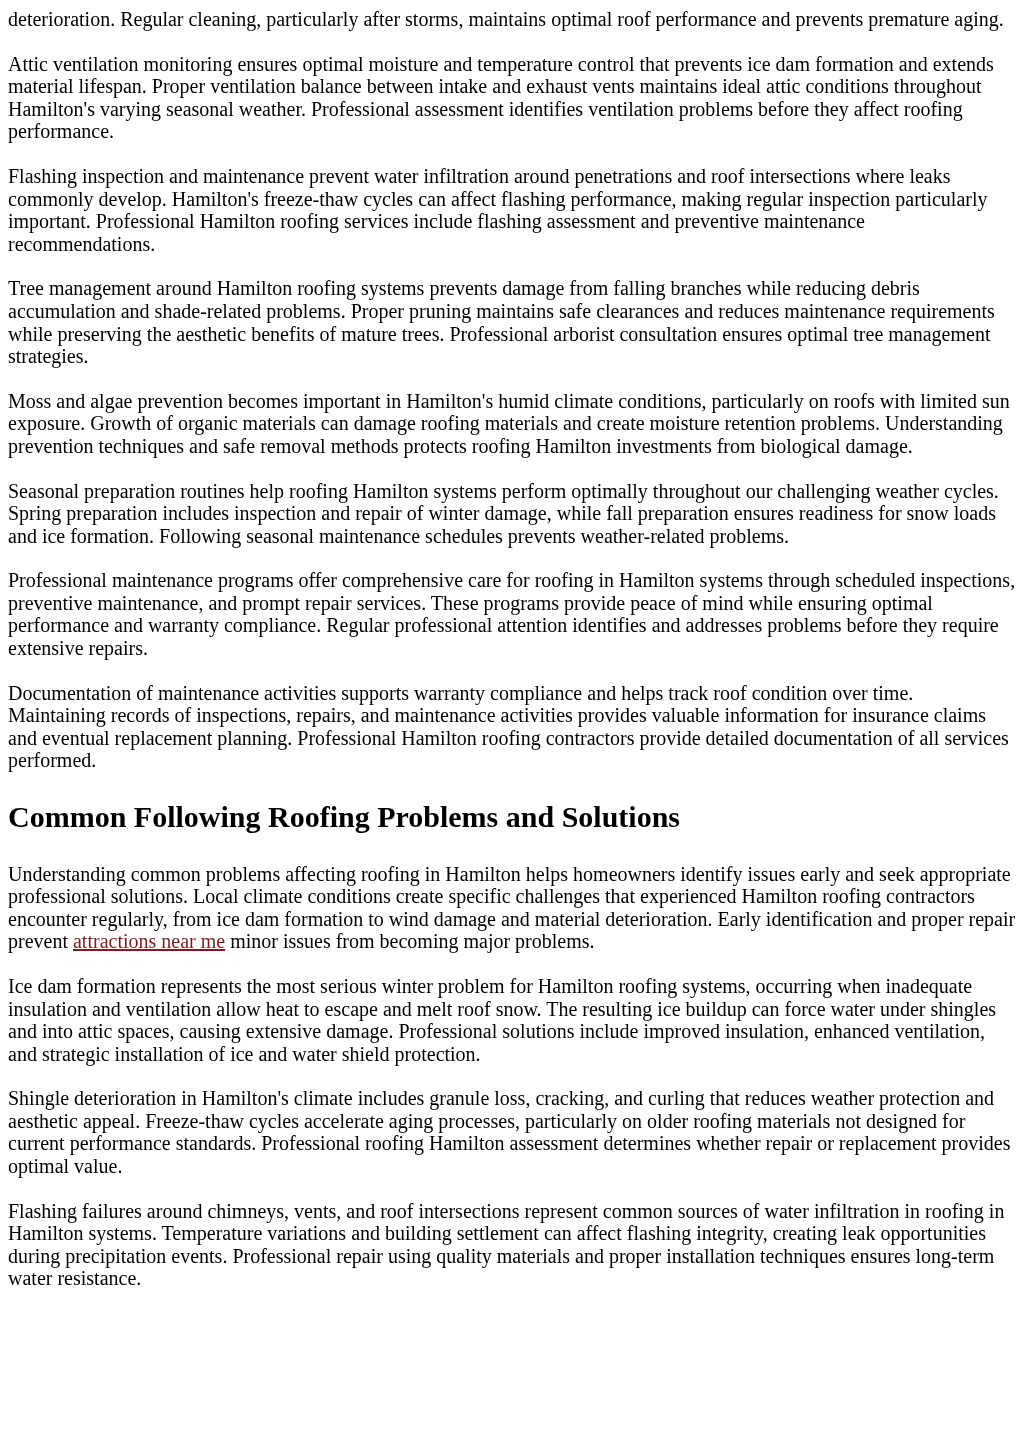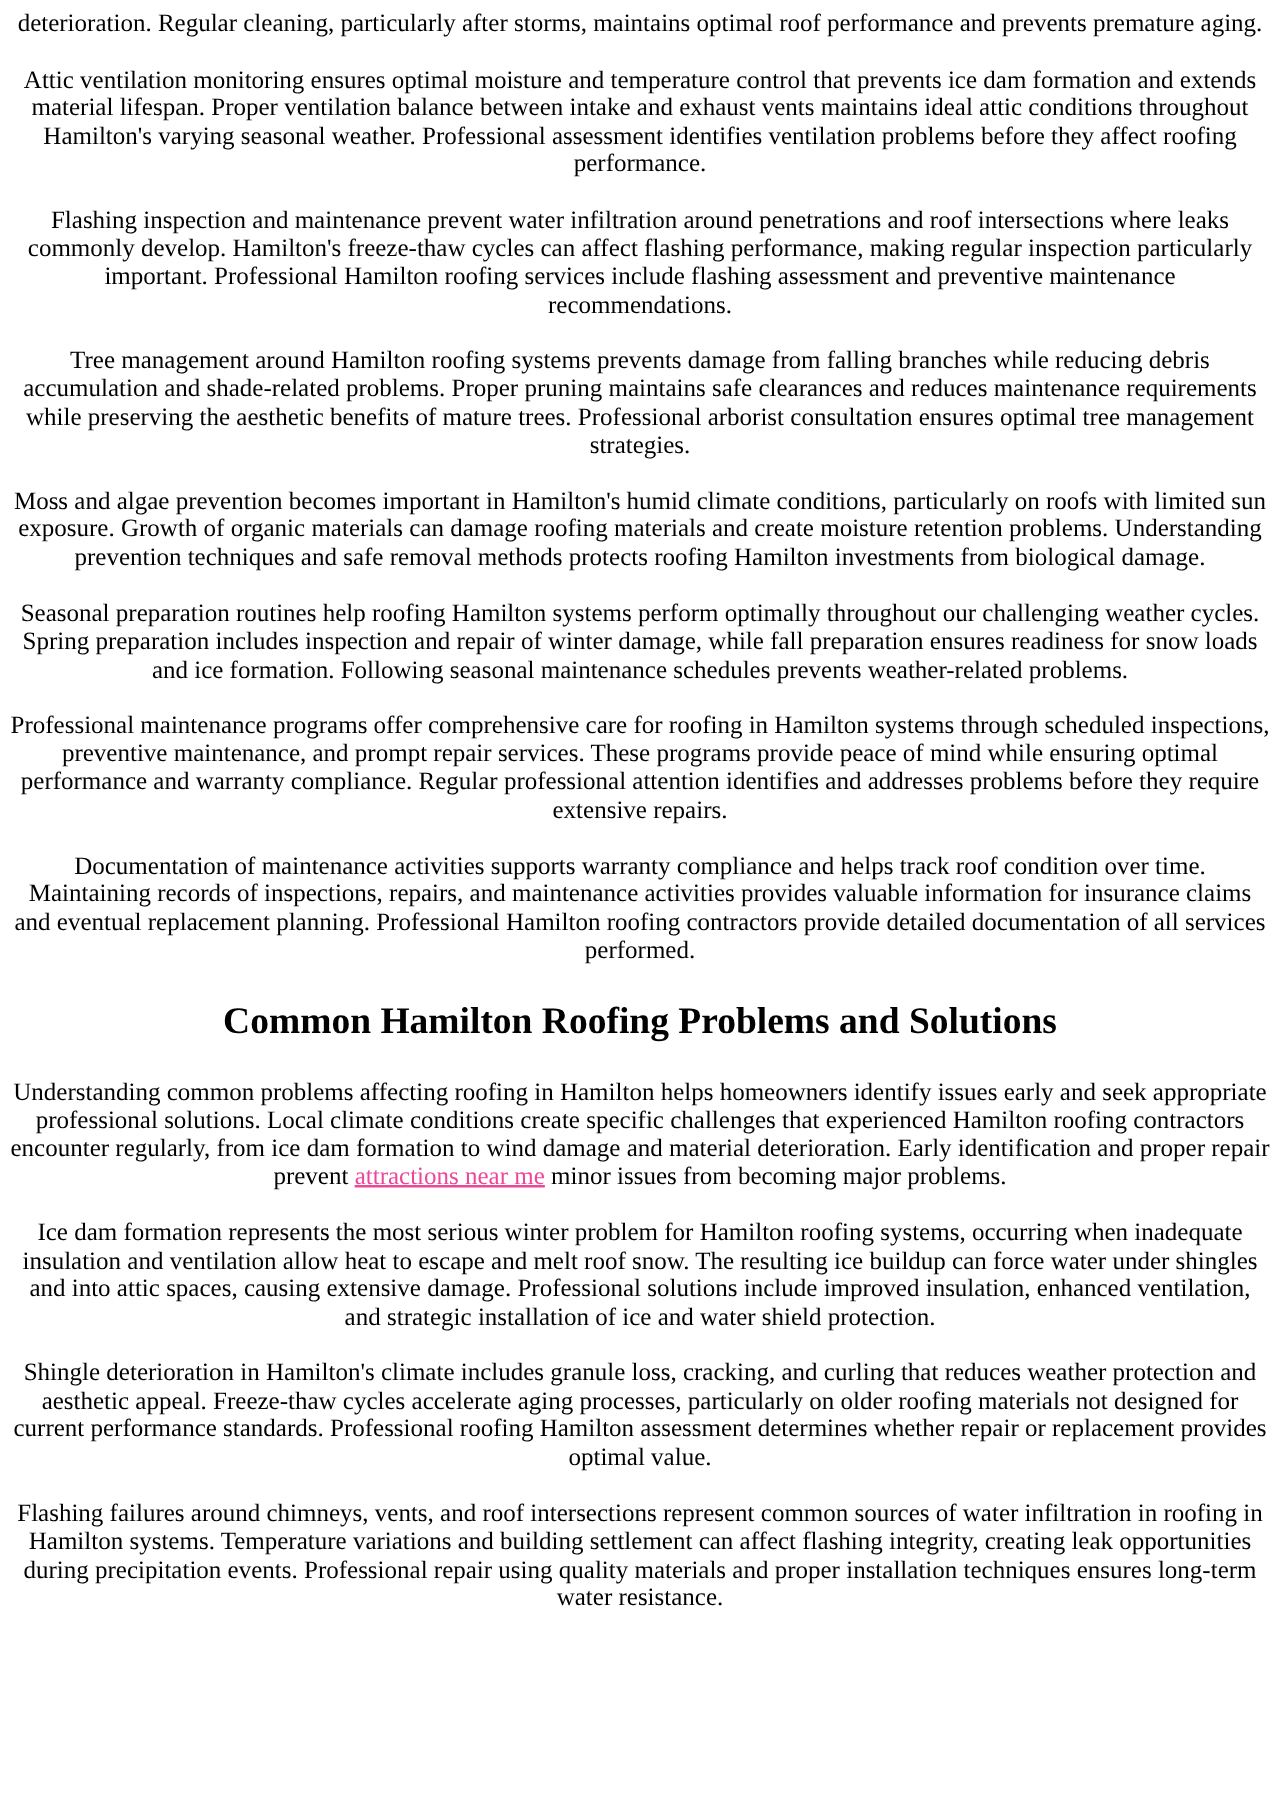--- a/index.html
+++ b/index.html
@@ -11,53 +11,52 @@
     width: 1024px;
     height: 1448px;
     overflow: hidden;
     color: #000000;
     font-family: "Liberation Serif", serif;
   }
   .doc {
     margin: 8px;
     font-size: 20px;
     line-height: 1.13;
-    text-align: center;
   }
   .doc p {
     margin: 22px 0;
   }
   .doc p.first {
     margin-top: 0;
   }
   .section-heading {
     font-size: 30px;
     font-weight: bold;
     line-height: 1.15;
     margin: 28px 0;
   }
   .text-link {
-    color: #ec4899;
+    color: #7f1d1d;
     text-decoration: underline;
     cursor: pointer;
   }
 </style>
 </head>
 <body>
 
 <article class="doc">
   <p class="first">deterioration. Regular cleaning, particularly after storms, maintains optimal roof performance and prevents premature aging.</p>
   <p>Attic ventilation monitoring ensures optimal moisture and temperature control that prevents ice dam formation and extends material lifespan. Proper ventilation balance between intake and exhaust vents maintains ideal attic conditions throughout Hamilton's varying seasonal weather. Professional assessment identifies ventilation problems before they affect roofing performance.</p>
   <p>Flashing inspection and maintenance prevent water infiltration around penetrations and roof intersections where leaks commonly develop. Hamilton's freeze-thaw cycles can affect flashing performance, making regular inspection particularly important. Professional Hamilton roofing services include flashing assessment and preventive maintenance recommendations.</p>
   <p>Tree management around Hamilton roofing systems prevents damage from falling branches while reducing debris accumulation and shade-related problems. Proper pruning maintains safe clearances and reduces maintenance requirements while preserving the aesthetic benefits of mature trees. Professional arborist consultation ensures optimal tree management strategies.</p>
   <p>Moss and algae prevention becomes important in Hamilton's humid climate conditions, particularly on roofs with limited sun exposure. Growth of organic materials can damage roofing materials and create moisture retention problems. Understanding prevention techniques and safe removal methods protects roofing Hamilton investments from biological damage.</p>
   <p>Seasonal preparation routines help roofing Hamilton systems perform optimally throughout our challenging weather cycles. Spring preparation includes inspection and repair of winter damage, while fall preparation ensures readiness for snow loads and ice formation. Following seasonal maintenance schedules prevents weather-related problems.</p>
   <p>Professional maintenance programs offer comprehensive care for roofing in Hamilton systems through scheduled inspections, preventive maintenance, and prompt repair services. These programs provide peace of mind while ensuring optimal performance and warranty compliance. Regular professional attention identifies and addresses problems before they require extensive repairs.</p>
   <p>Documentation of maintenance activities supports warranty compliance and helps track roof condition over time. Maintaining records of inspections, repairs, and maintenance activities provides valuable information for insurance claims and eventual replacement planning. Professional Hamilton roofing contractors provide detailed documentation of all services performed.</p>
 
-  <h2 class="section-heading">Common Hamilton Roofing Problems and Solutions</h2>
+  <h2 class="section-heading">Common Following Roofing Problems and Solutions</h2>
 
   <p><span>Understanding common problems affecting roofing in Hamilton helps homeowners identify issues early and seek appropriate professional solutions. Local climate conditions create specific challenges that experienced Hamilton roofing contractors encounter regularly, from ice dam formation to wind damage and material deterioration. Early identification and proper repair prevent </span><a href="#" class="text-link">attractions near me</a><span> minor issues from becoming major problems.</span></p>
 
   <p>Ice dam formation represents the most serious winter problem for Hamilton roofing systems, occurring when inadequate insulation and ventilation allow heat to escape and melt roof snow. The resulting ice buildup can force water under shingles and into attic spaces, causing extensive damage. Professional solutions include improved insulation, enhanced ventilation, and strategic installation of ice and water shield protection.</p>
   <p>Shingle deterioration in Hamilton's climate includes granule loss, cracking, and curling that reduces weather protection and aesthetic appeal. Freeze-thaw cycles accelerate aging processes, particularly on older roofing materials not designed for current performance standards. Professional roofing Hamilton assessment determines whether repair or replacement provides optimal value.</p>
   <p>Flashing failures around chimneys, vents, and roof intersections represent common sources of water infiltration in roofing in Hamilton systems. Temperature variations and building settlement can affect flashing integrity, creating leak opportunities during precipitation events. Professional repair using quality materials and proper installation techniques ensures long-term water resistance.</p>
 </article>
 
 </body></html>

